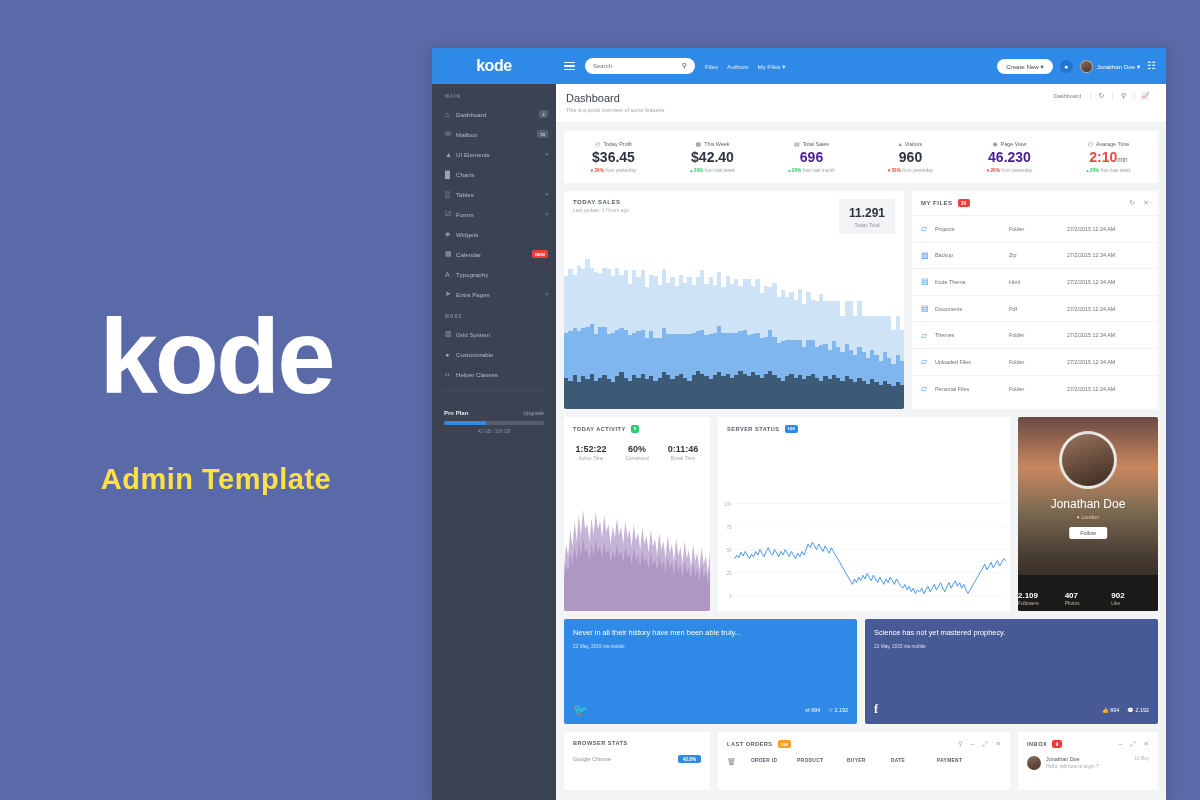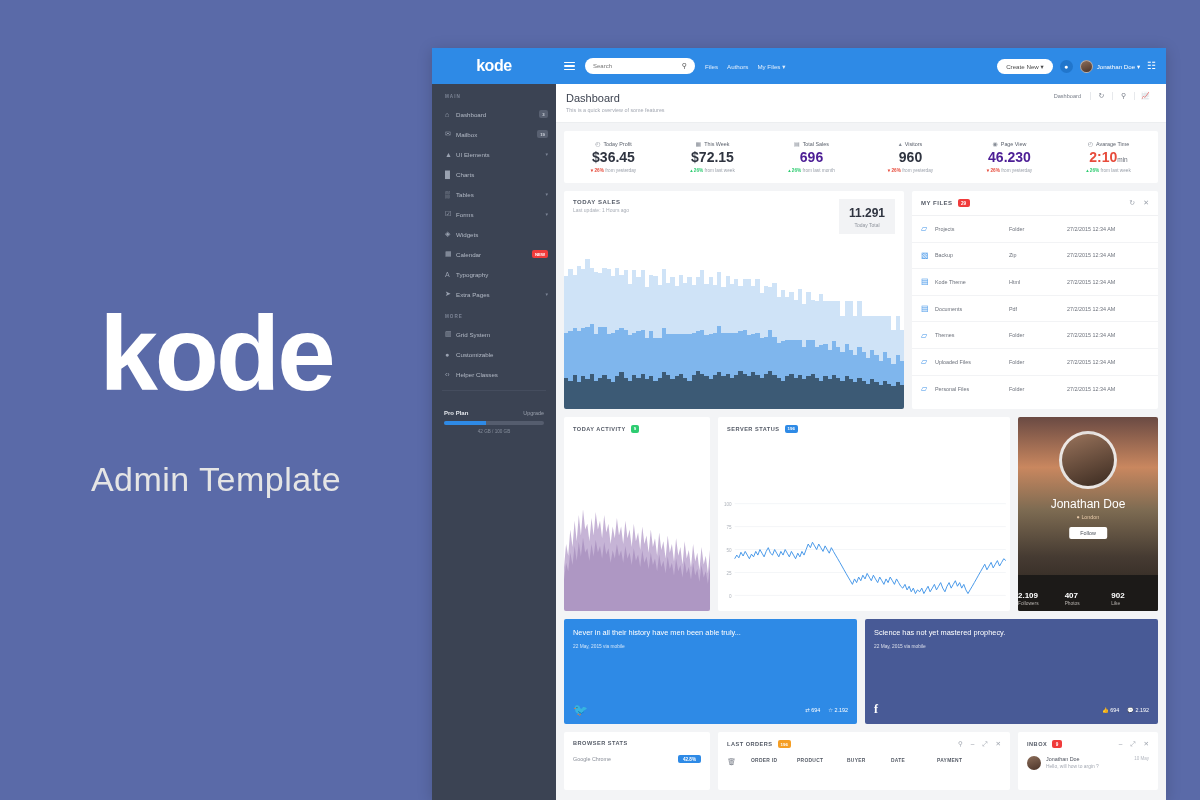--- a/index.html
+++ b/index.html
@@ -14,21 +14,21 @@
   .brand-panel {
     position: absolute; left: 0; top: 0; width: 432px; height: 800px;
     display: flex; flex-direction: column;
     align-items: center; justify-content: center;
   }
   .brand-logo {
     font-size: 105px; font-weight: bold; color: #ffffff;
     letter-spacing: -3px; line-height: 1; margin-bottom: 54px;
   }
   .brand-sub {
-    font-size: 34px; color: #e5e5e5; letter-spacing: 0.5px; font-weight: 400;
+    font-size: 29px; color: #fde047; letter-spacing: 0.5px; font-weight: 700;
   }
 
   
   .app {
     position: absolute; left: 432px; top: 48px;
     width: 734px; height: 752px;
     background: #f3f4f6; overflow: hidden;
     box-shadow: 0 2px 14px rgba(0,0,0,.18);
     display: flex;
   }
@@ -415,21 +415,21 @@
   <div class="stat">
     <div class="lab">
       <span class="i">◴</span>Today Profit</div>
     <div class="val ">$36.45</div>
     <div class="chg">
       <b class="dn">▾ 26%</b> from yesterday</div>
   </div>
   <div class="stat">
     <div class="lab">
       <span class="i">▦</span>This Week</div>
-    <div class="val ">$72.15</div>
+    <div class="val ">$42.40</div>
     <div class="chg">
       <b class="up">▴ 26%</b> from last week</div>
   </div>
   <div class="stat">
     <div class="lab">
       <span class="i">▤</span>Total Sales</div>
     <div class="val green">696</div>
     <div class="chg">
       <b class="up">▴ 26%</b> from last month</div>
   </div>
@@ -925,20 +925,34 @@
             </div>
         </div>
       </div>
 
       <div class="row">
         <div class="card activity" style="position:relative">
           <div class="mini-hd">
             <span class="t">TODAY ACTIVITY</span>
             <span class="b-green">9</span>
           </div>
+          <div class="kpis" id="activity-kpis">
+  <div class="kpi">
+    <div class="n">1:52:22</div>
+    <div class="c">Active Time</div>
+              </div>
+  <div class="kpi">
+    <div class="n">60%</div>
+    <div class="c">Completed</div>
+              </div>
+  <div class="kpi">
+    <div class="n">0:11:46</div>
+    <div class="c">Break Time</div>
+              </div>
+            </div>
           <div class="areachart" id="areachart">
               <svg viewBox="0 0 146 112" preserveAspectRatio="none" style="width:100%;height:100%;display:block">
       <polygon points="0,112 0.0,68.4 2.1,45.1 4.2,56.7 6.3,30.5 8.5,48.0 10.6,21.8 12.7,42.2 14.8,16.0 16.9,36.4 19.0,10.2 21.2,30.5 23.3,24.7 25.4,42.2 27.5,18.9 29.6,36.4 31.7,13.1 33.9,30.5 36.0,21.8 38.1,39.3 40.2,16.0 42.3,33.5 44.4,24.7 46.6,45.1 48.7,27.6 50.8,39.3 52.9,18.9 55.0,36.4 57.1,27.6 59.2,45.1 61.4,21.8 63.5,39.3 65.6,30.5 67.7,48.0 69.8,24.7 71.9,42.2 74.1,33.5 76.2,50.9 78.3,27.6 80.4,45.1 82.5,36.4 84.6,53.8 86.8,30.5 88.9,48.0 91.0,39.3 93.1,56.7 95.2,33.5 97.3,50.9 99.4,42.2 101.6,59.6 103.7,36.4 105.8,53.8 107.9,45.1 110.0,62.5 112.1,39.3 114.3,56.7 116.4,48.0 118.5,65.5 120.6,42.2 122.7,59.6 124.8,50.9 127.0,68.4 129.1,45.1 131.2,62.5 133.3,53.8 135.4,71.3 137.5,48.0 139.7,65.5 141.8,56.7 143.9,74.2 146.0,50.9 146,112" fill="#b39bc8" opacity="0.75"></polygon>
       <polygon points="0,112 0.0,80.6 2.1,63.8 4.2,72.2 6.3,53.4 8.5,65.9 10.6,47.1 12.7,61.7 14.8,42.9 16.9,57.5 19.0,38.7 21.2,53.4 23.3,49.2 25.4,61.7 27.5,45.0 29.6,57.5 31.7,40.8 33.9,53.4 36.0,47.1 38.1,59.6 40.2,42.9 42.3,55.4 44.4,49.2 46.6,63.8 48.7,51.3 50.8,59.6 52.9,45.0 55.0,57.5 57.1,51.3 59.2,63.8 61.4,47.1 63.5,59.6 65.6,53.4 67.7,65.9 69.8,49.2 71.9,61.7 74.1,55.4 76.2,68.0 78.3,51.3 80.4,63.8 82.5,57.5 84.6,70.1 86.8,53.4 88.9,65.9 91.0,59.6 93.1,72.2 95.2,55.4 97.3,68.0 99.4,61.7 101.6,74.3 103.7,57.5 105.8,70.1 107.9,63.8 110.0,76.4 112.1,59.6 114.3,72.2 116.4,65.9 118.5,78.5 120.6,61.7 122.7,74.3 124.8,68.0 127.0,80.6 129.1,63.8 131.2,76.4 133.3,70.1 135.4,82.7 137.5,65.9 139.7,78.5 141.8,72.2 143.9,84.8 146.0,68.0 146,112" fill="#9a7fb5" opacity="0.55"></polygon>
     </svg>
             </div>
         </div>
 
         <div class="card server" style="position:relative">
           <div class="mini-hd">

